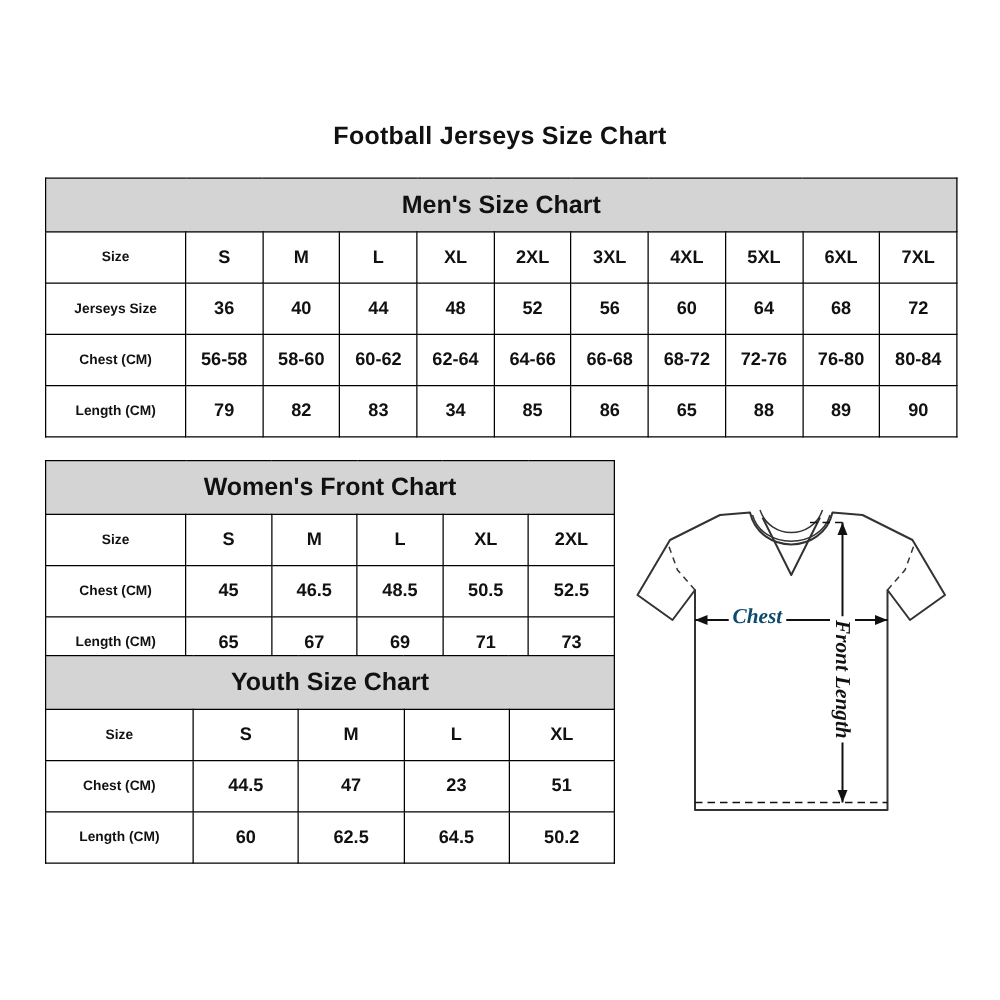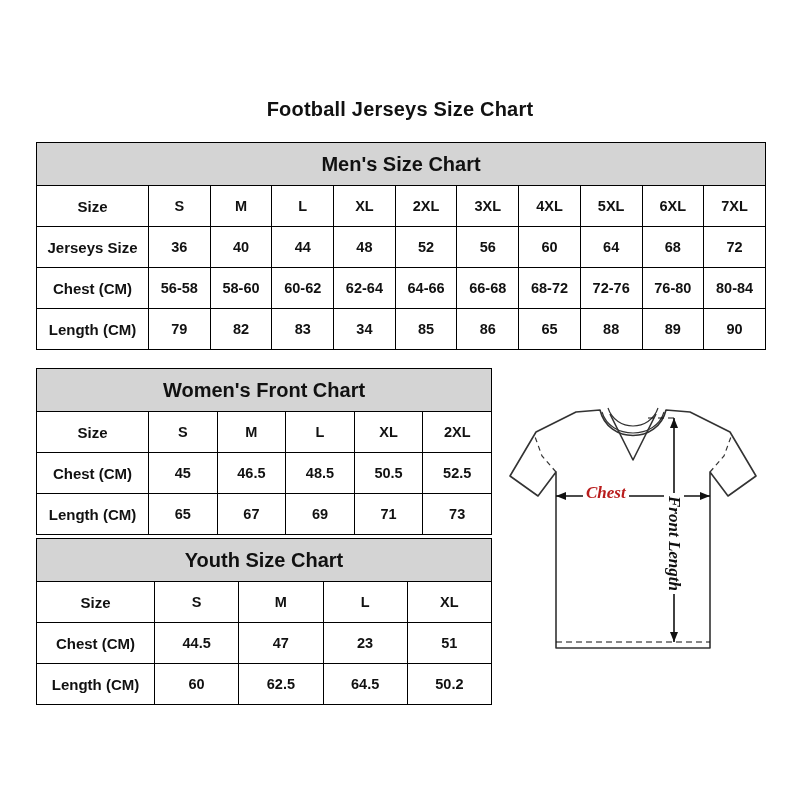--- a/index.html
+++ b/index.html
@@ -47,21 +47,21 @@
     padding: 0;
     height: 40px;
   }
   table.sizetable .hdr-band {
     background: #d4d4d4;
     font-size: 20px;
     font-weight: bold;
     height: 42px;
   }
   table.sizetable .rowlabel {
-    font-size: 15px;
+    font-size: 11px;
     text-align: center;
   }
 
   
   #mens-wrap {
     position: absolute;
     left: 36px;
     top: 142px;
   }
   #mens-table { width: 730px; }
@@ -73,42 +73,42 @@
     left: 36px;
     top: 368px;
   }
   #womens-table { width: 456px; }
   #womens-table col.lbl { width: 112px; }
 
   
   #youth-wrap {
     position: absolute;
     left: 36px;
-    top: 538px;
+    top: 524px;
   }
   #youth-table { width: 456px; }
   #youth-table col.lbl { width: 118px; }
 
   
   #shirt-wrap {
     position: absolute;
     left: 498px;
     top: 398px;
     width: 284px;
     height: 300px;
   }
   .chest-label {
     position: absolute;
     left: 85px;
     top: 85px;
     font-family: "Liberation Serif", serif;
     font-style: italic;
     font-weight: bold;
     font-size: 17px;
-    color: #b91c1c;
+    color: #0c4a6e;
     background: #ffffff;
     padding: 0 3px;
   }
   .frontlen-label {
     position: absolute;
     left: 166px;
     top: 95px;
     width: 20px;
     font-family: "Liberation Serif", serif;
     font-style: italic;

